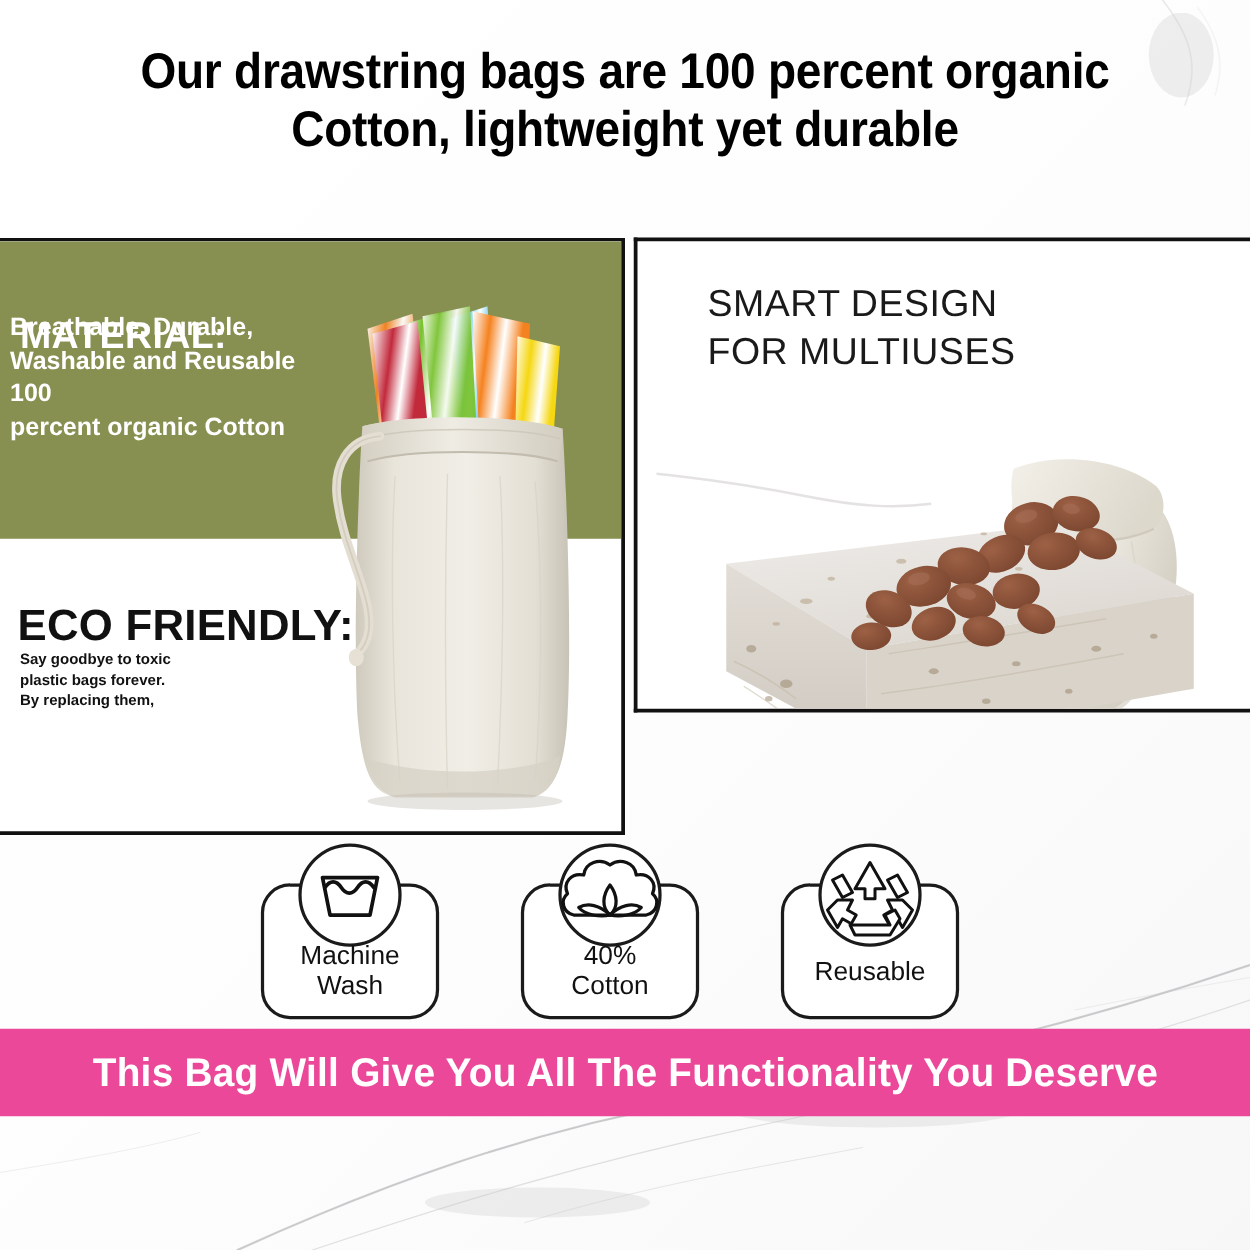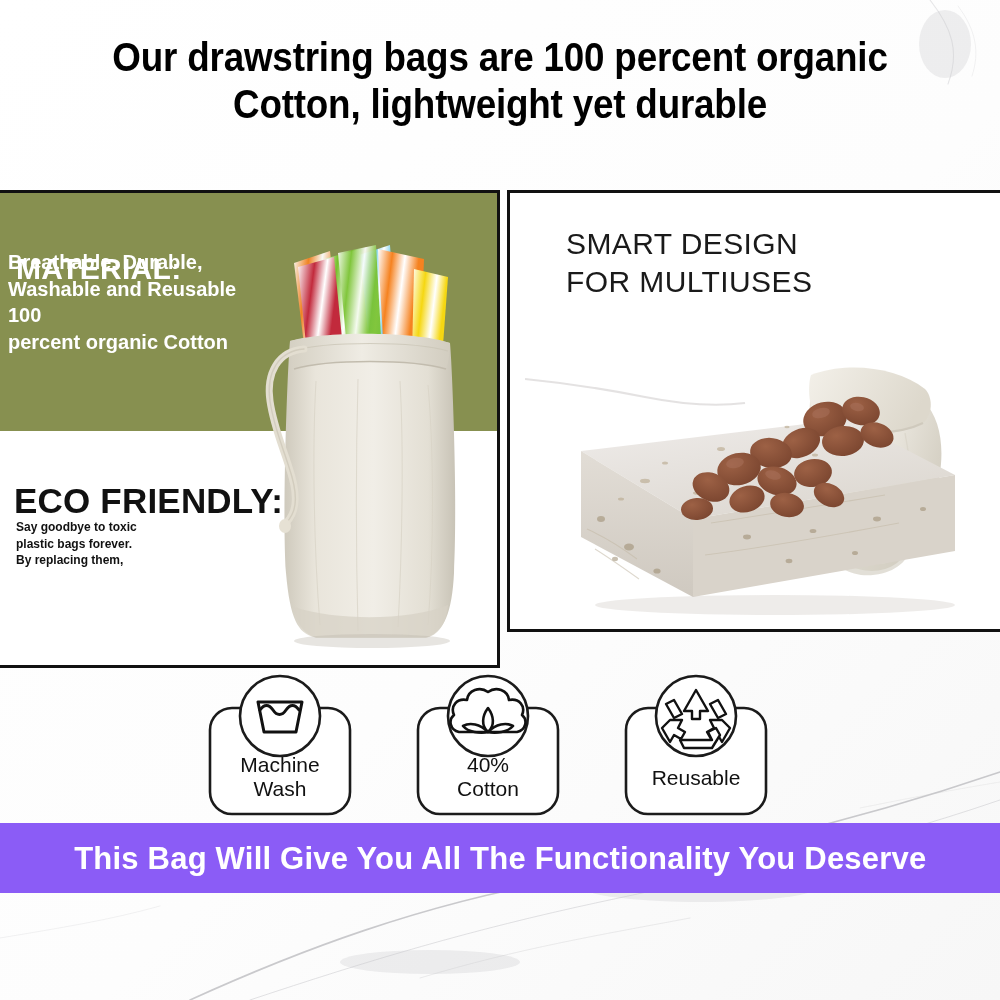--- a/index.html
+++ b/index.html
@@ -20,21 +20,21 @@
     text-align:center;color:#000;
     font-family:"Liberation Sans Narrow","Liberation Sans",sans-serif;
     font-weight:bold;font-size:40px;line-height:1.17;
     letter-spacing:-0.2px;transform:scaleX(0.92);transform-origin:center top;
     white-space:pre-line;
   }
 
   
   .panel{position:absolute;border:3px solid #111;background:#fff;overflow:hidden;box-sizing:border-box;}
   #panel-left{left:0px;top:190px;width:500px;height:478px;border-left:none;}
-  #panel-right{left:507px;top:190px;width:493px;height:442px;border-right:none;}
+  #panel-right{left:507px;top:190px;width:493px;height:380px;border-right:none;}
 
   .green-band{position:absolute;left:0;top:0;width:100%;height:238px;background:#879050;}
 
   .mat-head{
     position:absolute;left:16px;top:19px;
     color:#fff;font-weight:bold;font-size:30px;letter-spacing:.3px;margin-top:40px;
   }
   .mat-body{
     position:absolute;left:8px;top:56px;width:265px;
     color:#fff;font-weight:bold;font-size:20px;line-height:1.33;
@@ -72,21 +72,21 @@
     position:absolute;left:0;width:200px;text-align:center;
     color:#111;font-size:21px;line-height:1.12;white-space:pre-line;
   }
   #label-machine-wash{top:81px;}
   #label-cotton{top:81px;}
   #label-reusable{top:94px;}
 
   
   .banner{
     position:absolute;left:0;top:823px;width:1000px;height:70px;
-    background:#8b5cf6;display:flex;align-items:center;justify-content:center;
+    background:#ec4899;display:flex;align-items:center;justify-content:center;
   }
   .banner-text{
     color:#fff;font-family:"Liberation Sans Narrow","Liberation Sans",sans-serif;
     font-weight:bold;font-size:32px;letter-spacing:.2px;
     transform:scaleX(0.97);transform-origin:center;white-space:nowrap;
   }
 </style>
 </head>
 <body>
 

